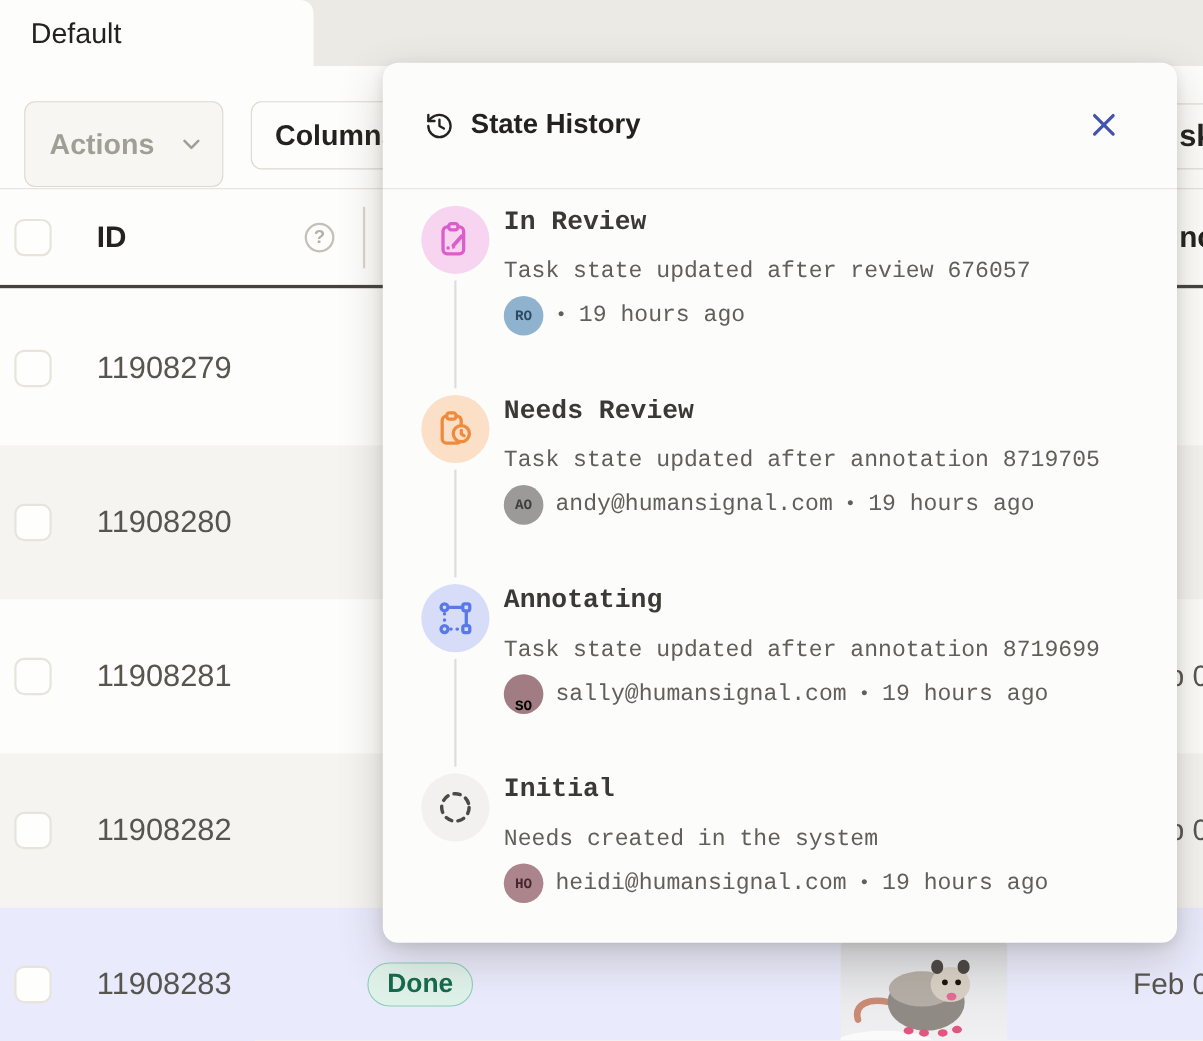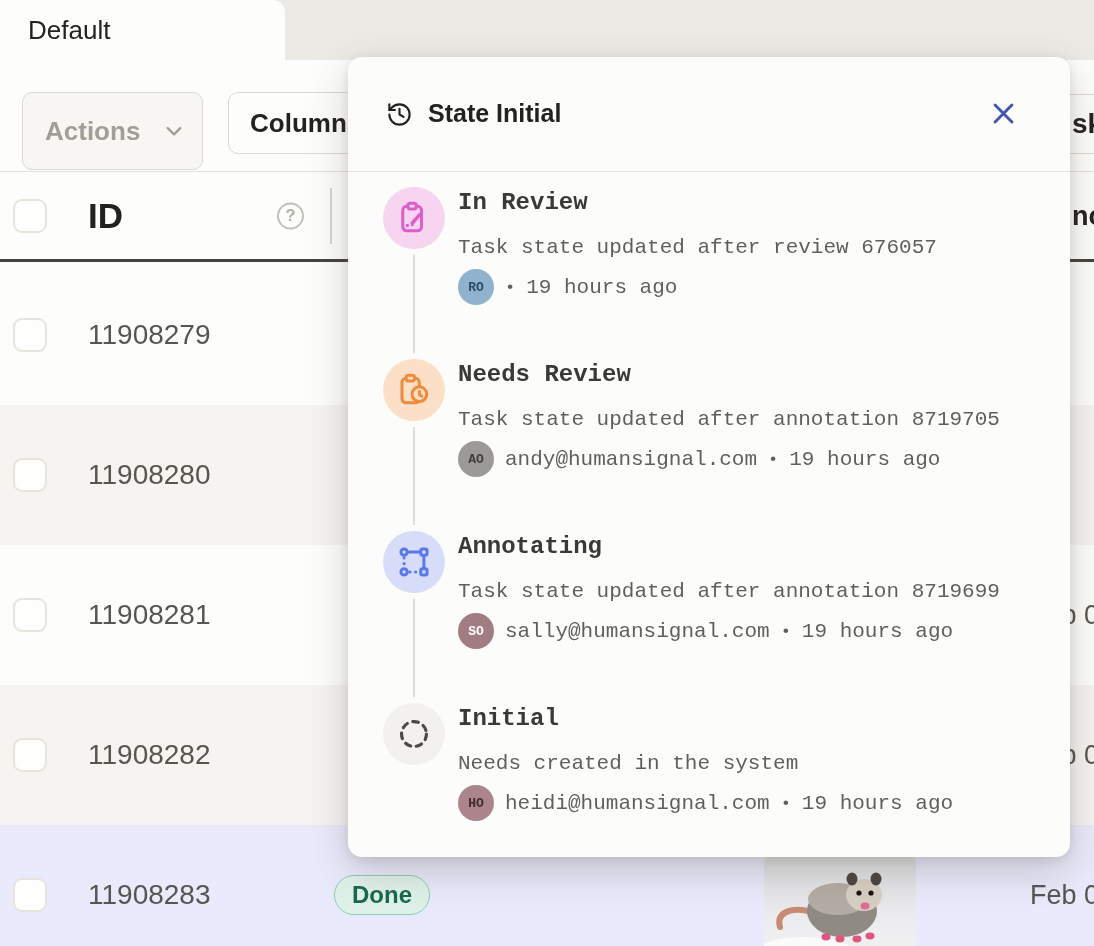--- a/index.html
+++ b/index.html
@@ -32,21 +32,21 @@
   
   .thead {
     left:0; top:171px; width:100%; height:91px; background:#FDFDFB;
     border-top:1px solid #E3E1DB; border-bottom:3px solid #45433E;
   }
   .checkbox {
     width:34px; height:34px; border:2px solid #E7E4DC; border-radius:9px;
     background:#FEFEFD; cursor:pointer;
   }
   .vcenter { top:50%; transform:translateY(-50%); }
-  .col-id { left:88px; font-weight:700; font-size:35px; color:#23221F; }
+  .col-id { left:88px; font-weight:700; font-size:27px; color:#23221F; }
   .help {
     left:277px; width:27px; height:27px; border:2px solid #C3C0B8; border-radius:50%;
     color:#B3B0A8; font-size:17px; font-weight:700; display:flex; align-items:center; justify-content:center;
   }
   .col-div { left:330px; width:2px; height:56px; background:#D8D5CD; }
   .head-frag { left:1072px; font-weight:700; font-size:27px; color:#23221F; }
 
   .row { left:0; width:100%; height:140px; }
   .row .checkbox { left:13px; position:absolute; }
   .cell-id { left:88px; font-size:28px; color:#57554F; }
@@ -175,21 +175,21 @@
   </div>
 
   <div class="abs modal">
     <span class="abs history-ic">
       <svg viewBox="0 0 24 24" width="27" height="27" fill="none" stroke="currentColor" stroke-width="1.9" stroke-linecap="round" stroke-linejoin="round">
         <path d="M3 12a9 9 0 1 0 9-9 9.75 9.75 0 0 0-6.74 2.74L3 8"></path>
           <path d="M3 3v5h5"></path>
           <path d="M12 7v5l3.6 2.1"></path>
       </svg>
     </span>
-    <span class="abs modal-title">State Initial</span>
+    <span class="abs modal-title">State History</span>
     <button class="abs close-btn" style="color: rgb(66, 83, 180);">
       <span style="display:flex;">
         <svg viewBox="0 0 24 24" width="27" height="27" fill="none" stroke="currentColor" stroke-width="2.6" stroke-linecap="round">
             <path d="M4.5 4.5l15 15M19.5 4.5l-15 15"></path>
           </svg>
       </span>
     </button>
     <div class="abs modal-div"></div>
 
     <div class="abs tl-seg s0"></div>
@@ -247,21 +247,21 @@
           <path d="M9.2 18.6h5.6" stroke-dasharray="0.2 3.6"></path>
           <circle cx="5.4" cy="5.4" r="2.1"></circle>
           <rect x="16.5" y="3.3" width="4.2" height="4.2" rx="1.2"></rect>
           <circle cx="5.4" cy="18.6" r="2.1"></circle>
           <rect x="16.5" y="16.5" width="4.2" height="4.2" rx="1.2"></rect>
         </svg>
       </span>
       <span class="abs entry-title">Annotating</span>
       <span class="abs entry-desc">Task state updated after annotation 8719699</span>
       <div class="abs entry-meta">
-        <span class="avatar" style="background: rgb(161, 124, 130); color: #ffffff;">
+        <span class="avatar" style="background: rgb(161, 124, 130); color: #000000; align-items: flex-end;">
           <span>SO</span>
         </span>
         <span>sally@humansignal.com</span>
         <span class="meta-dot">•</span>
         <span>19 hours ago</span>
       </div>
     </div>
 
     <div class="abs entry e3">
       <span class="abs state-ic" style="background: rgb(242, 241, 239); --bg: #F2F1EF; color: rgb(75, 74, 69);">

